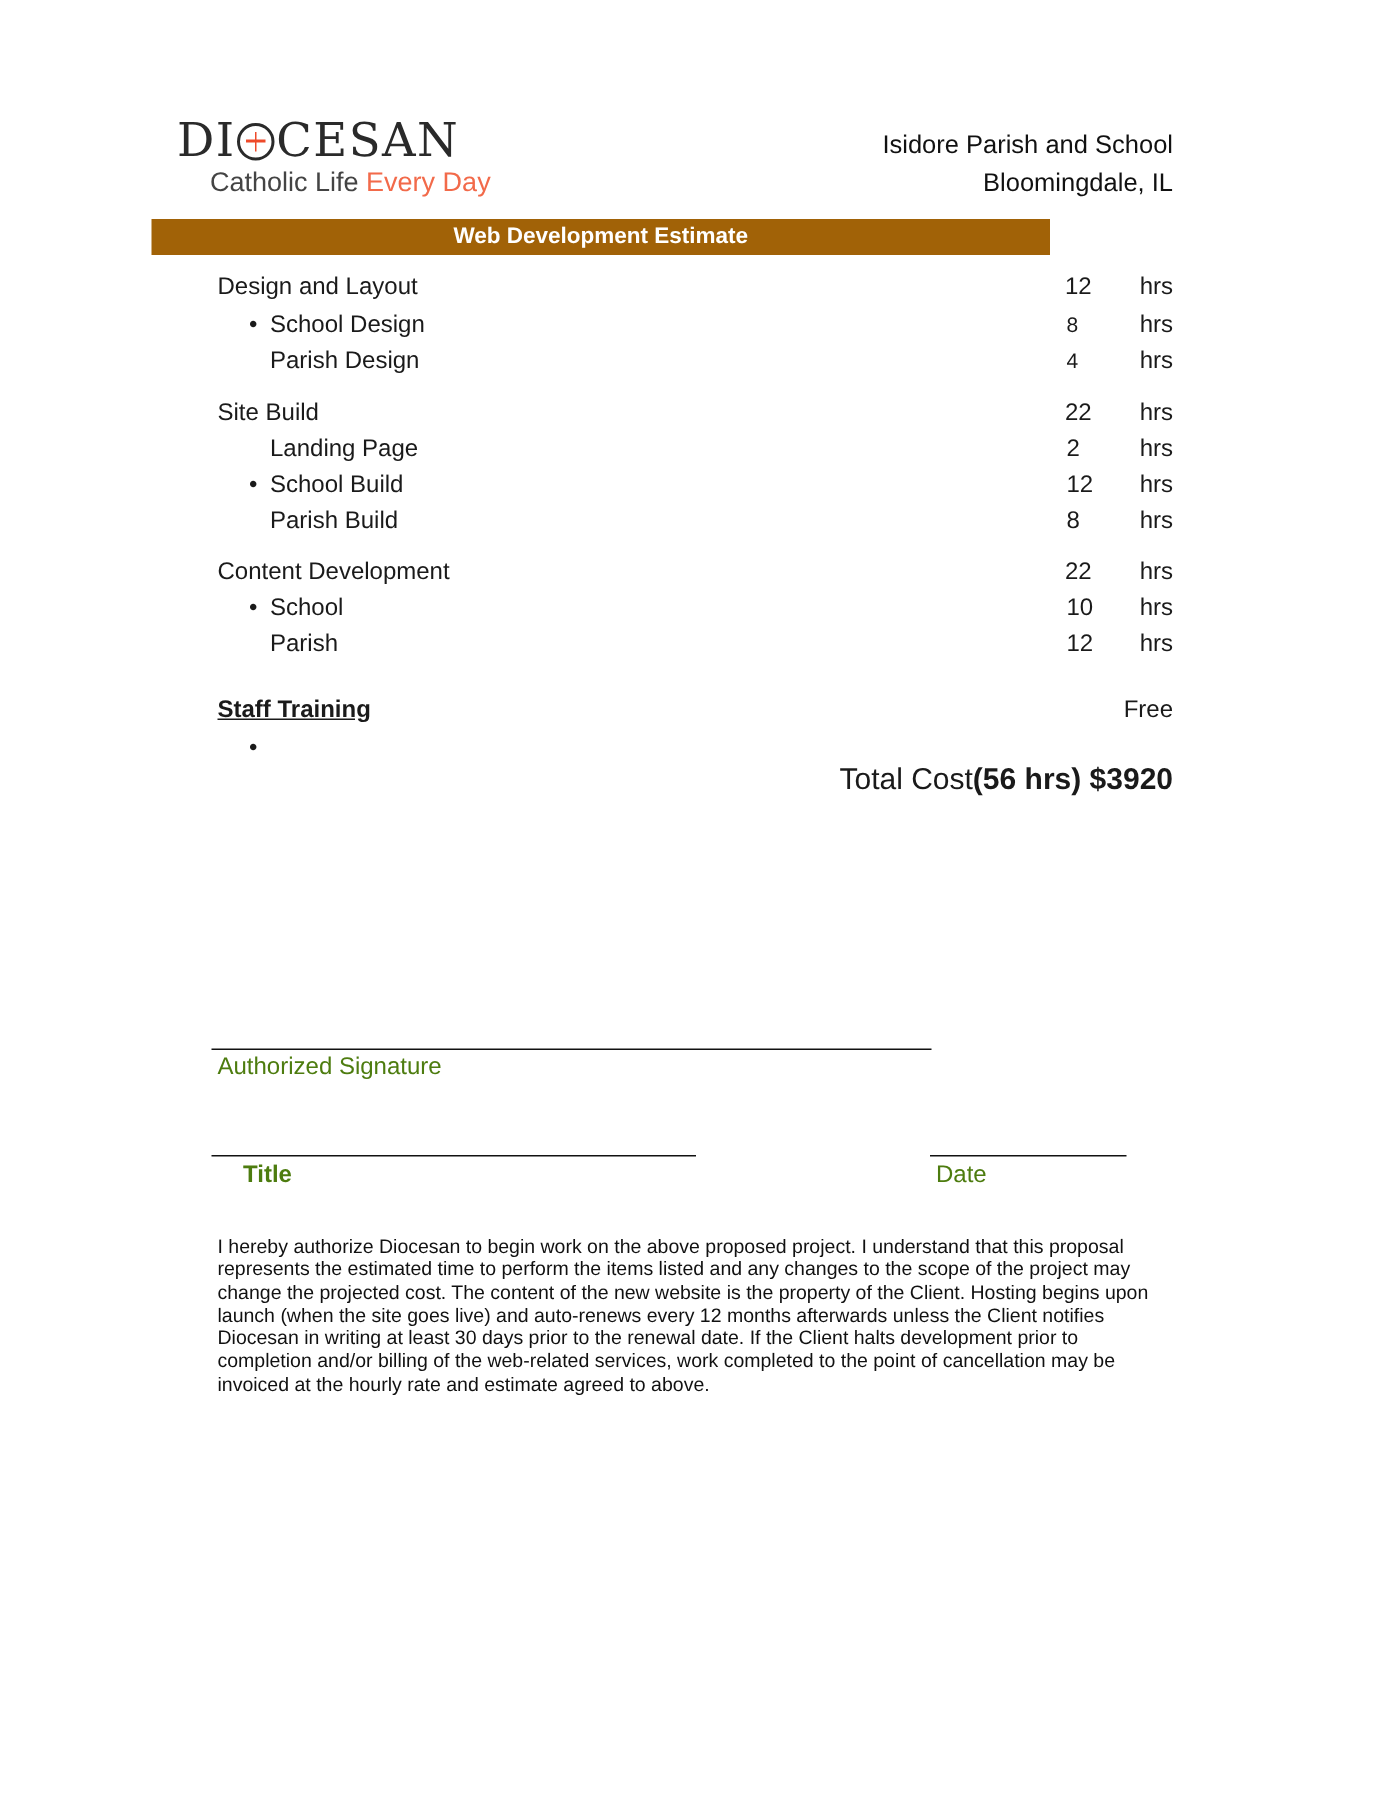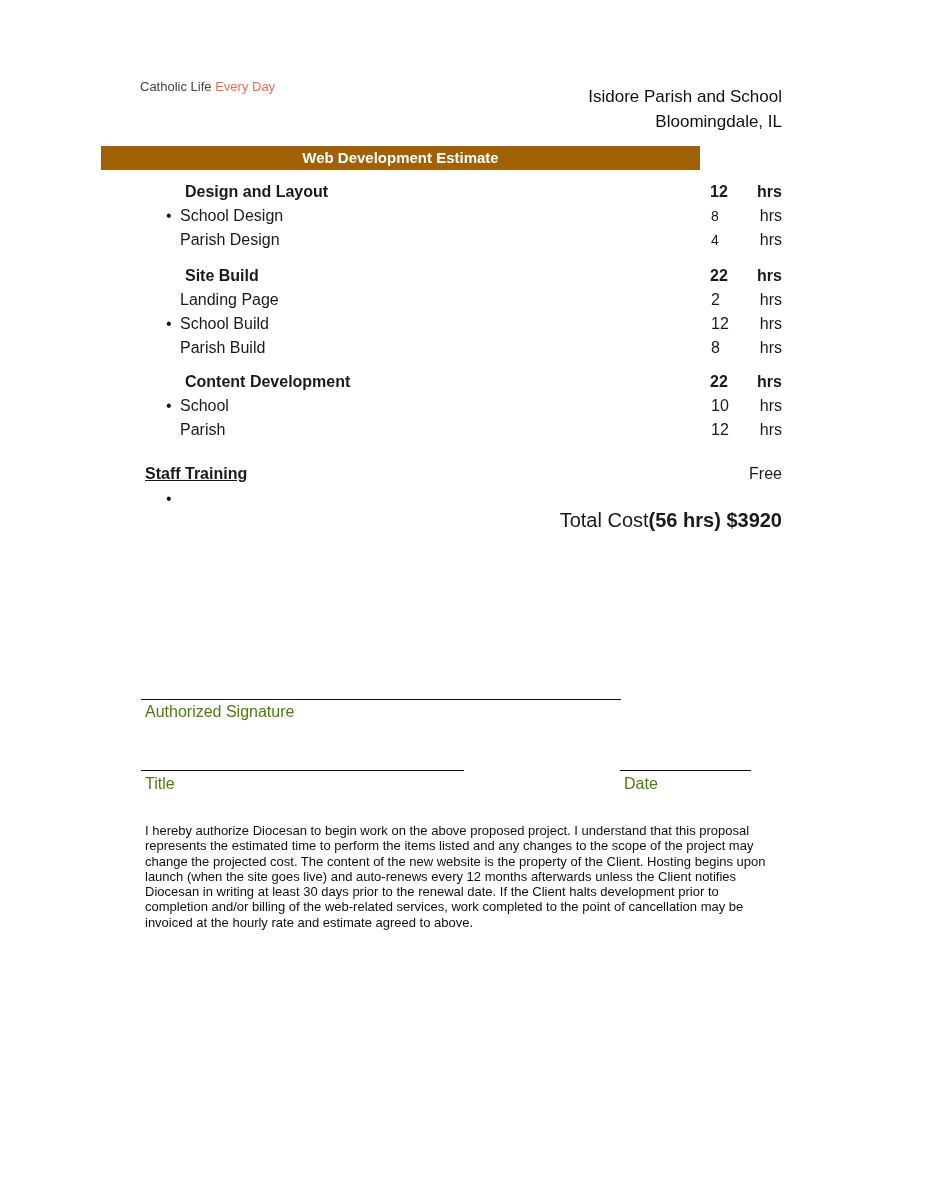--- a/index.html
+++ b/index.html
@@ -5,33 +5,33 @@
   html, body { margin:0; padding:0; background:#ffffff; }
   body { width:927px; height:1200px; position:relative; overflow:hidden; font-family:"Liberation Sans", sans-serif; color:#1a1a1a; }
   .abs { position:absolute; }
 
   
   .logo { left:118px; top:78px; width:190px; }
   .logo-word { font-family:"DejaVu Serif", serif; font-size:31px; letter-spacing:1px; color:#2a2a2a; line-height:32px; white-space:nowrap; display:flex; align-items:center; }
   .logo-o { display:inline-block; width:25px; height:25px; border:2.5px solid #2a2a2a; border-radius:50%; box-sizing:border-box; position:relative; margin:0 1px; top:0px; }
   .logo-o::before { content:""; position:absolute; left:50%; top:4px; bottom:4px; width:1.5px; margin-left:-0.75px; background:#ee4a2a; }
   .logo-o::after { content:""; position:absolute; top:50%; left:4px; right:4px; height:1.5px; margin-top:-0.75px; background:#ee4a2a; }
-  .logo-tag { font-size:13px; color:#444; margin-top:1px; padding-left:22px; white-space:nowrap; }
+  .logo-tag { font-size:18px; color:#444; margin-top:1px; padding-left:22px; white-space:nowrap; }
   .logo-tag .accent { color:#f26a4a; }
 
   
   .client { right:145px; top:84px; text-align:right; font-size:17px; line-height:25px; color:#111; }
 
   
   .banner { left:101px; top:146px; width:599px; height:24px; background:#a16207; color:#fff; font-weight:bold; font-size:15px; text-align:center; line-height:24px; }
 
   
   .rows { left:145px; top:180px; width:637px; }
   .row { display:flex; justify-content:space-between; align-items:baseline; height:24px; line-height:24px; font-size:16px; }
-  .row.head { font-weight:bold;margin-left:40px; }
+  .row.head { font-weight:normal; }
   .row .label { display:flex; align-items:baseline; }
   .bullet { display:inline-block; width:35px; text-align:right; padding-right:0; box-sizing:border-box; }
   .bullet span { display:inline-block; width:14px; text-align:left; }
   .indent { display:inline-block; width:35px; }
   .hours { display:flex; align-items:baseline; }
   .hours .num { display:inline-block; width:40px; text-align:left; }
   .hours .num.small { font-size:14px; }
   .hours .unit { display:inline-block; width:31px; text-align:right; }
   .head .hours .unit { width:32px; }
   .gap { height:12px; }
@@ -51,20 +51,25 @@
   .line { position:absolute; height:0; border-top:1.5px solid #111; }
   .sig-label { position:absolute; font-size:16px; color:#4d7c0f; }
 
   
   .legal { left:145px; top:823px; width:640px; font-size:13px; line-height:15.3px; color:#111; }
 </style>
 </head>
 <body>
 
 <div class="abs logo">
+  <div class="logo-word">
+    <span>DI</span>
+      <span class="logo-o"></span>
+      <span>CESAN</span>
+  </div>
   <div class="logo-tag">
     <span>Catholic Life </span><span class="accent">Every Day</span>
   </div>
 </div>
 
 <div class="abs client">
   <div>Isidore Parish and School</div>
   <div>Bloomingdale, IL</div>
 </div>
 
@@ -179,18 +184,18 @@
   <div class="total-row">
     <span>Total Cost</span>
     <span class="value">(56 hrs) $3920</span>
   </div>
 </div>
 
 <div class="line" style="left:141px; top:699px; width:480px;"></div>
 <div class="sig-label" style="left:145px; top:703px;">Authorized Signature</div>
 
 <div class="line" style="left:141px; top:770px; width:323px;"></div>
-<div class="sig-label" style="left:145px; top:775px;">Title</div>
+<div class="sig-label" style="left:162px; top:775px;font-weight:bold;">Title</div>
 
 <div class="line" style="left:620px; top:770px; width:131px;"></div>
 <div class="sig-label" style="left:624px; top:775px;">Date</div>
 
 <div class="abs legal">I hereby authorize Diocesan to begin work on the above proposed project. I understand that this proposal represents the estimated time to perform the items listed and any changes to the scope of the project may change the projected cost. The content of the new website is the property of the Client. Hosting begins upon launch (when the site goes live) and auto-renews every 12 months afterwards unless the Client notifies Diocesan in writing at least 30 days prior to the renewal date. If the Client halts development prior to completion and/or billing of the web-related services, work completed to the point of cancellation may be invoiced at the hourly rate and estimate agreed to above.</div>
 
 </body></html>

